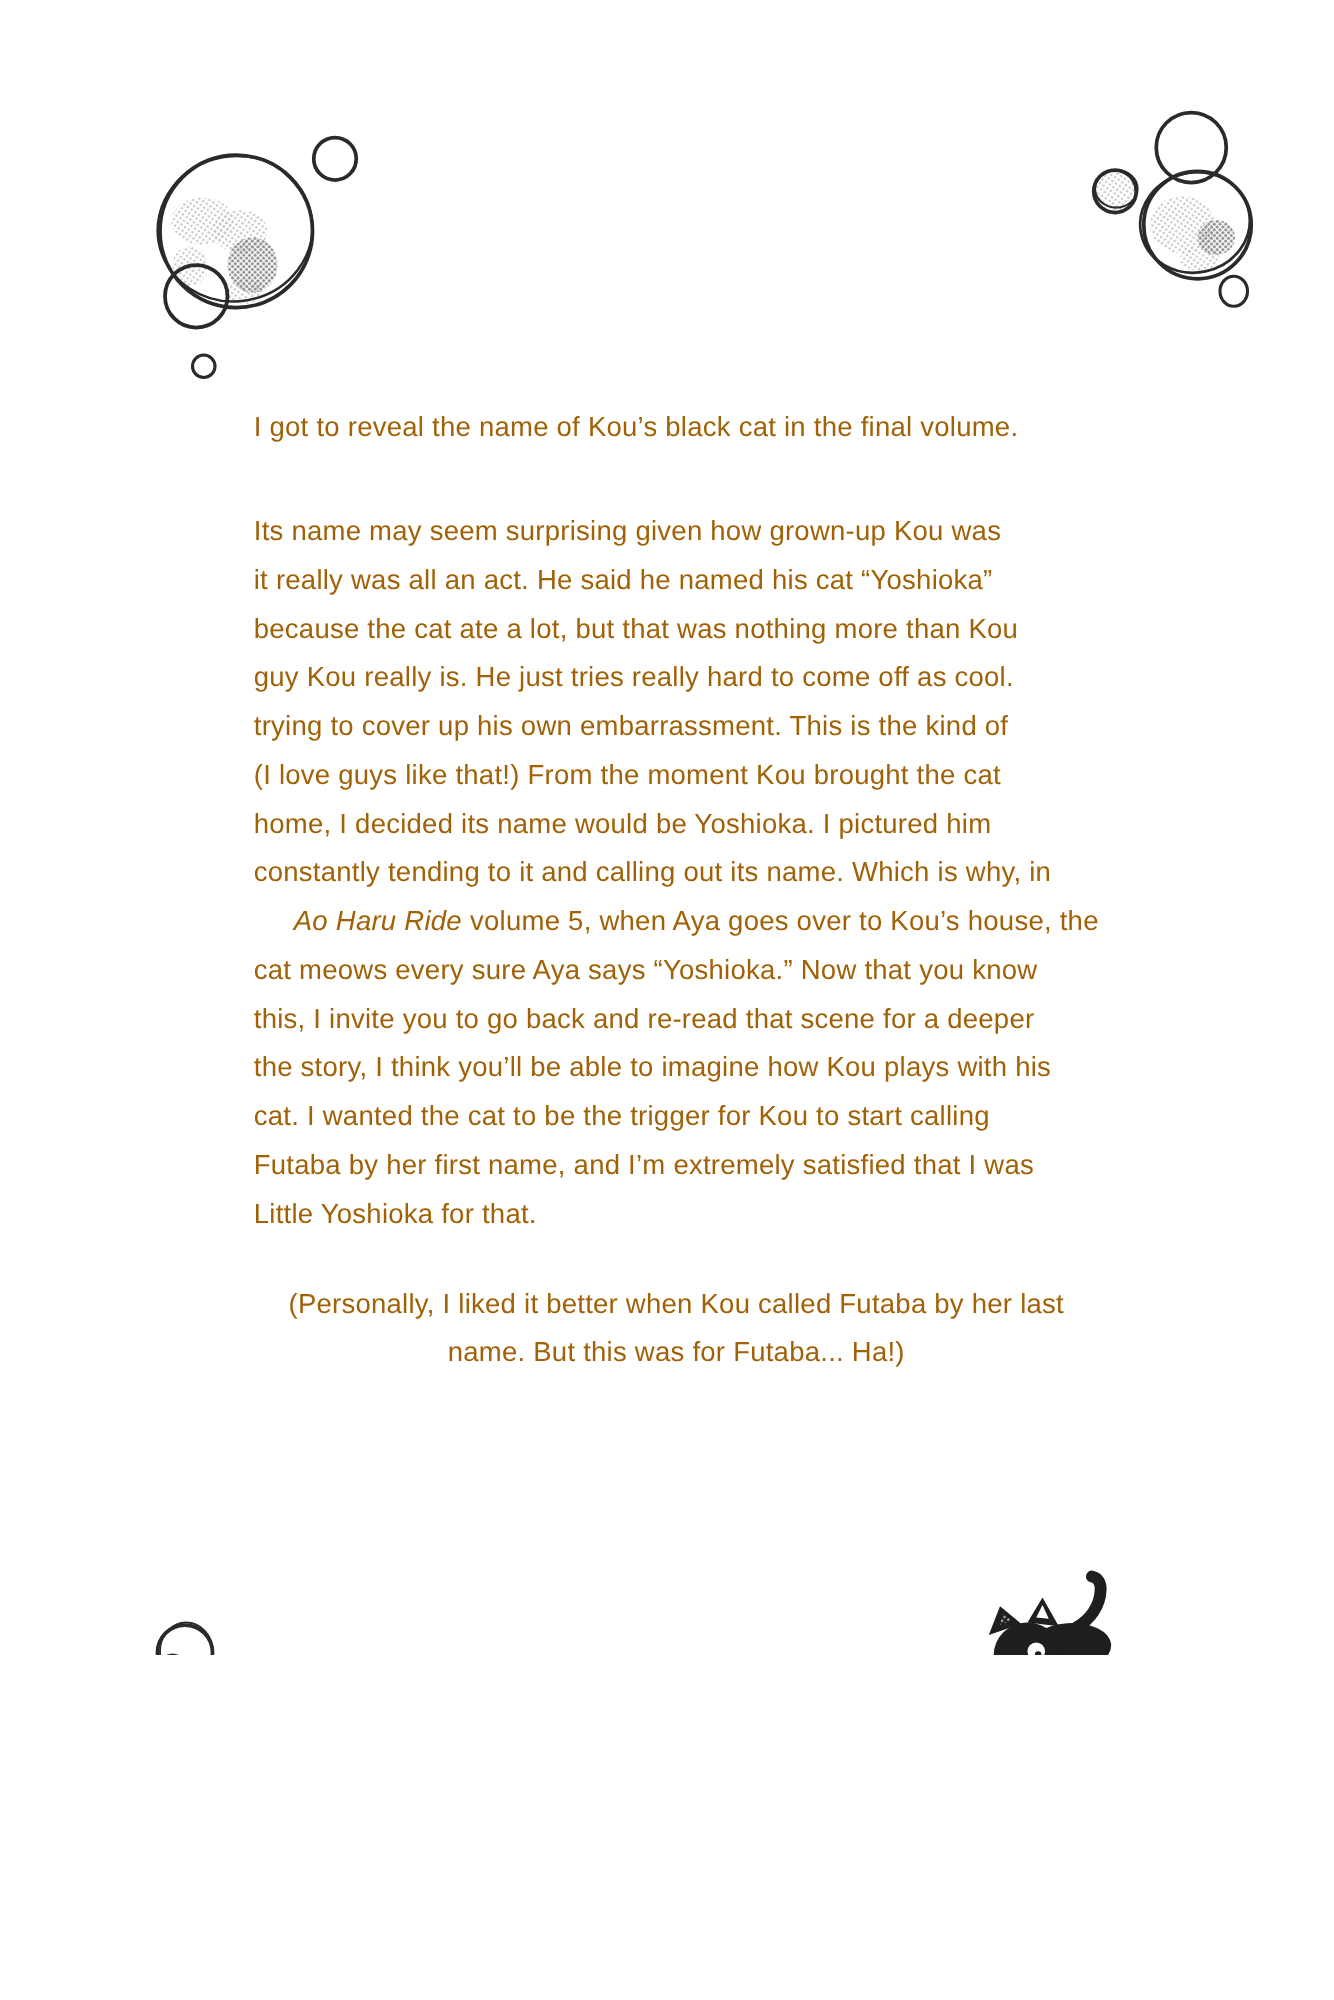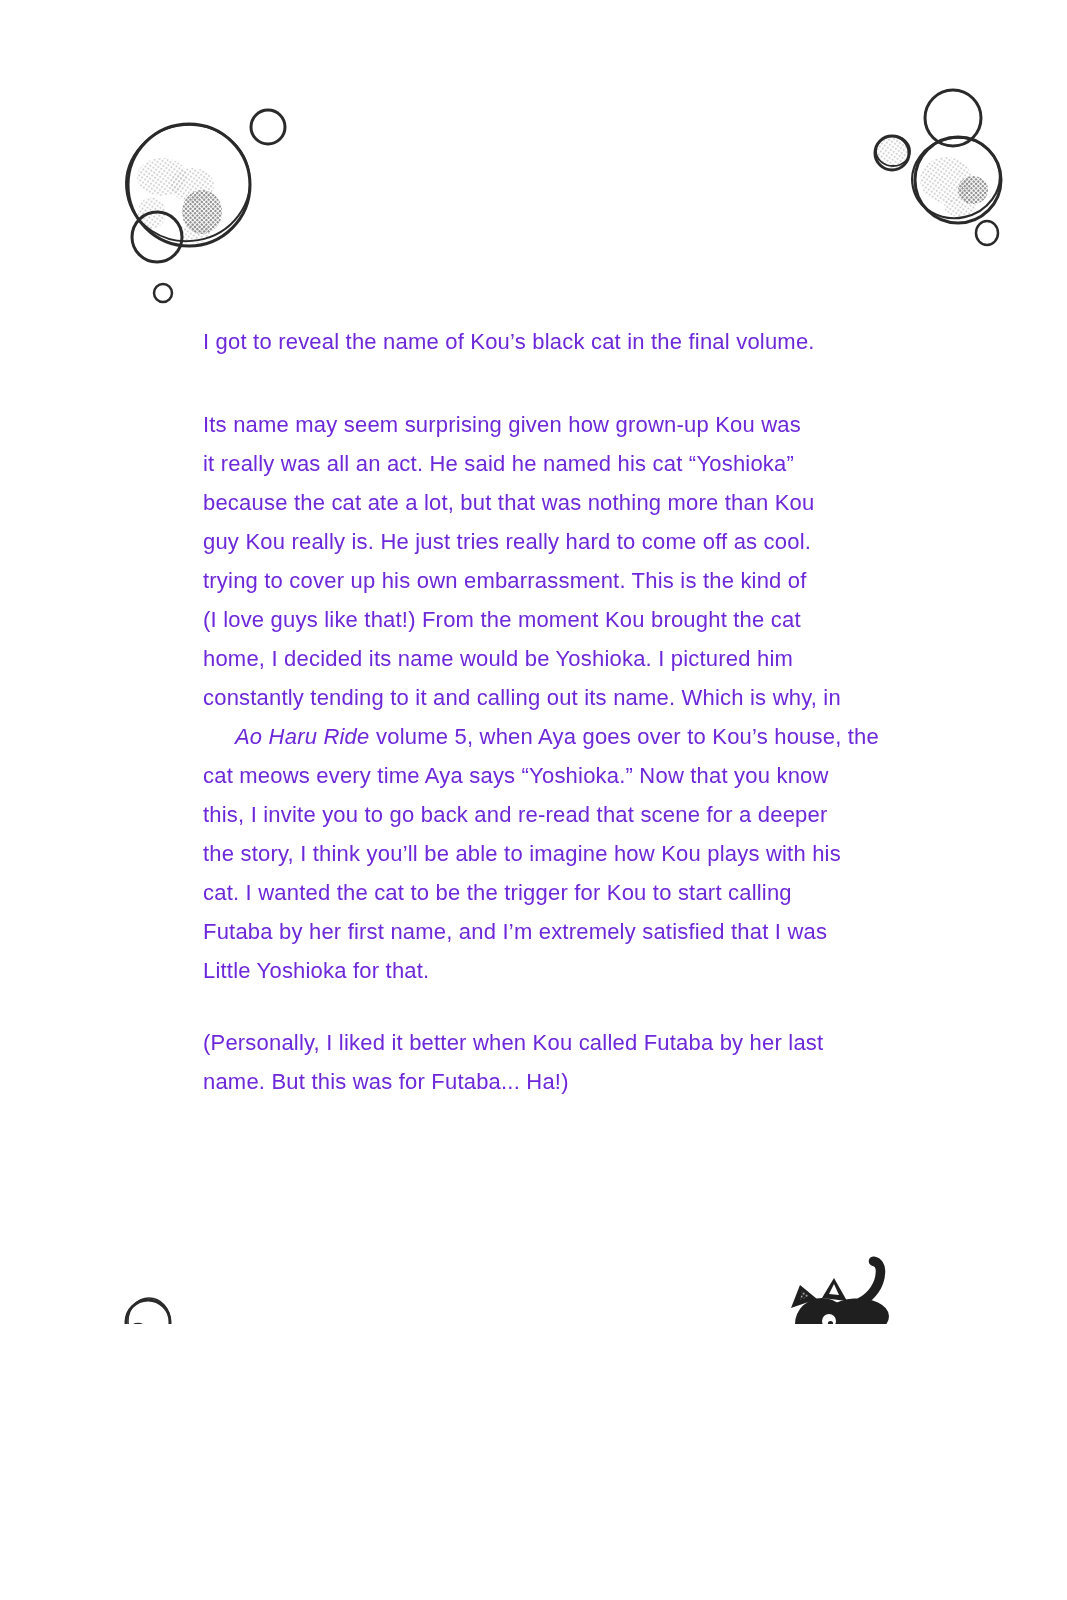--- a/index.html
+++ b/index.html
@@ -2,36 +2,36 @@
 <html><head>
 <meta charset="utf-8">
 <style>
   html,body{margin:0;padding:0;background:#ffffff;}
   .page{
     position:relative;
     width:1067px;height:1324px;
     background:#ffffff;
     overflow:hidden;
     font-family:"Liberation Sans",sans-serif;
-    color:#6d28d9;
+    color:#a16207;
   }
   .illo{position:absolute;}
   .illo-top-left{left:100px;top:85px;}
   .illo-top-right{left:838px;top:85px;}
   .illo-bottom-left{left:108px;top:1262px;}
   .illo-bottom-right{left:668px;top:1228px;}
   .text-block{position:absolute;left:203px;top:322px;}
   .line{
     font-size:22px;
     line-height:39px;
     white-space:nowrap;
     letter-spacing:0.2px;
   }
   .para-2{margin-top:44px;}
-  .para-3{margin-top:33px;}
+  .para-3{margin-top:33px;text-align:center;}
   .italic{font-style:italic;margin-right:0.3em;margin-left:32px;}
   .defs-svg{position:absolute;width:0;height:0;}
 </style>
 </head>
 <body>
 
 <div class="page">
 
   <svg class="defs-svg" aria-hidden="true">
     <defs>
@@ -81,21 +81,21 @@
       <div class="line">it really was all an act. He said he named his cat “Yoshioka”</div>
       <div class="line">because the cat ate a lot, but that was nothing more than Kou</div>
       <div class="line">guy Kou really is. He just tries really hard to come off as cool.</div>
       <div class="line">trying to cover up his own embarrassment. This is the kind of</div>
       <div class="line">(I love guys like that!) From the moment Kou brought the cat</div>
       <div class="line">home, I decided its name would be Yoshioka. I pictured him</div>
       <div class="line">constantly tending to it and calling out its name. Which is why, in</div>
       <div class="line">
         <span class="italic">Ao Haru Ride</span><span>volume 5, when Aya goes over to Kou’s house, the</span>
       </div>
-      <div class="line">cat meows every time Aya says “Yoshioka.” Now that you know</div>
+      <div class="line">cat meows every sure Aya says “Yoshioka.” Now that you know</div>
       <div class="line">this, I invite you to go back and re-read that scene for a deeper</div>
       <div class="line">the story, I think you’ll be able to imagine how Kou plays with his</div>
       <div class="line">cat. I wanted the cat to be the trigger for Kou to start calling</div>
       <div class="line">Futaba by her first name, and I’m extremely satisfied that I was</div>
       <div class="line">Little Yoshioka for that.</div>
     </div>
     <div class="para para-3">
       <div class="line">(Personally, I liked it better when Kou called Futaba by her last</div>
       <div class="line">name. But this was for Futaba... Ha!)</div>
     </div>

